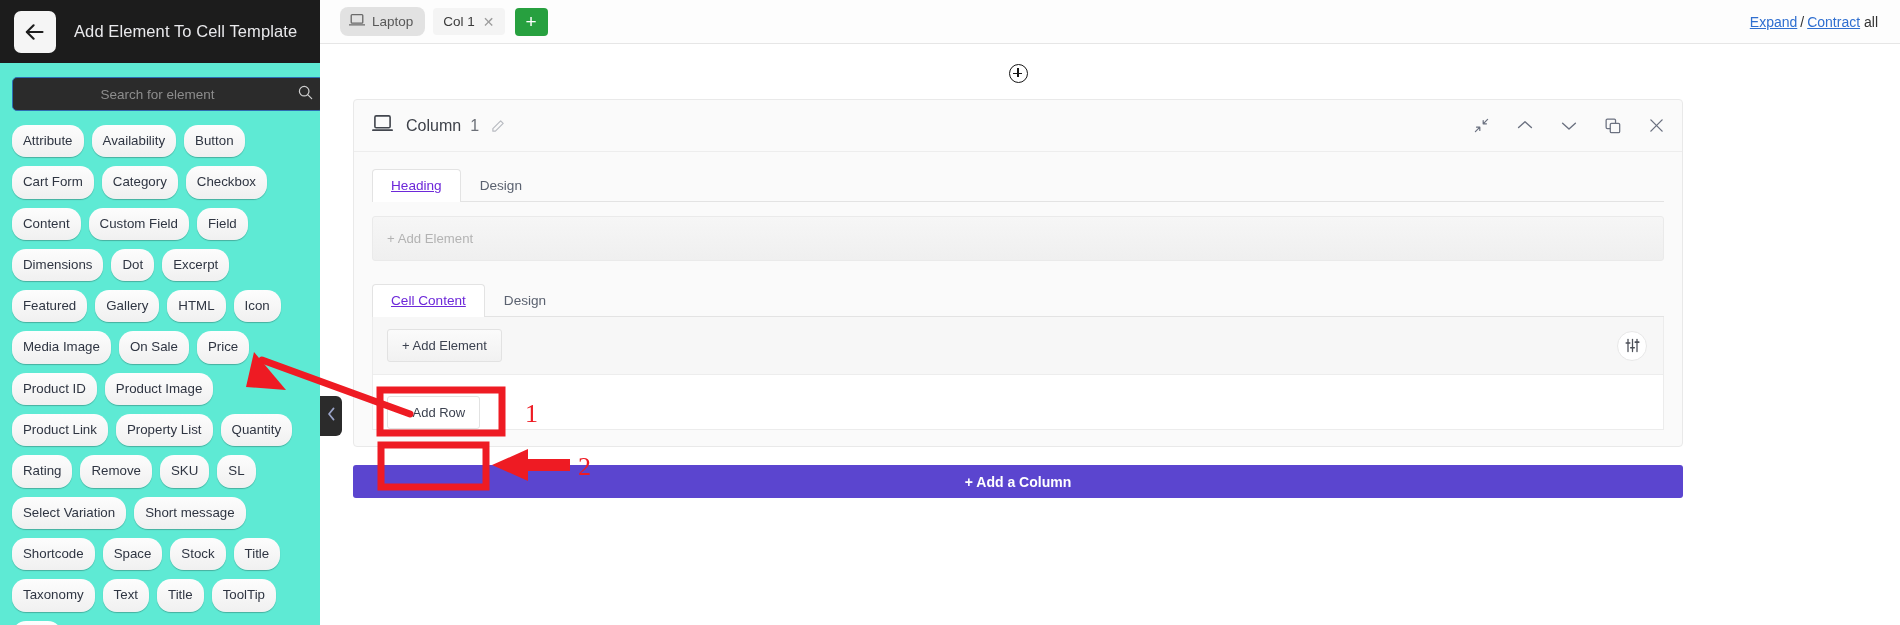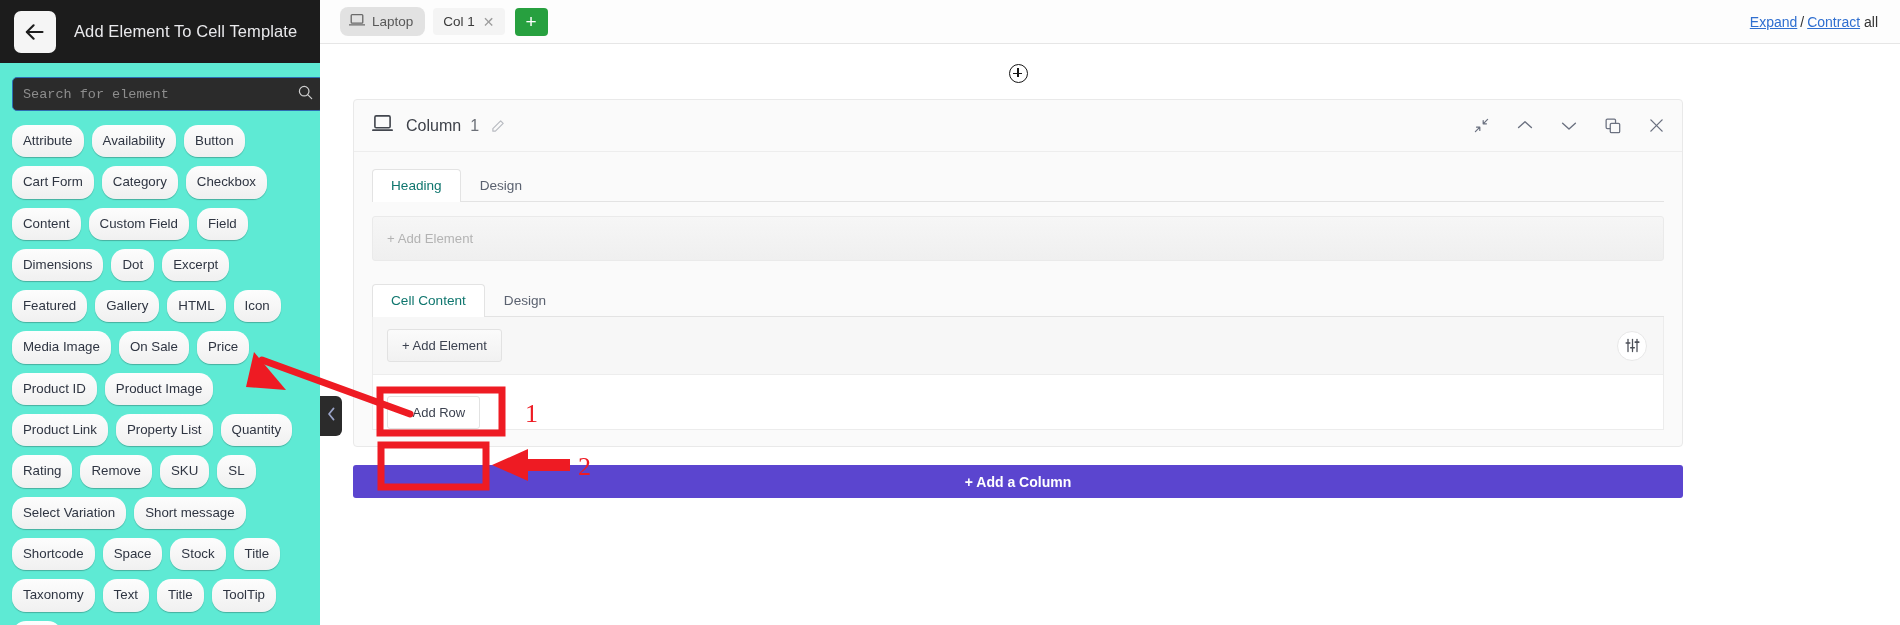--- a/index.html
+++ b/index.html
@@ -63,22 +63,23 @@
     align-items: center;
     padding: 0 10px;
   }
   .search-input {
     flex: 1;
     background: transparent;
     border: none;
     outline: none;
     color: #d6d6d6;
     font-size: 13.5px;
-    font-family: Liberation Mono, monospace;
+    font-family: Liberation Sans, sans-serif;
     padding: 0;
+    text-align: center;
   }
   .search-input::placeholder { color: #8d8d8d; }
   .search-icon { flex: none; margin-left: 6px; }
 
   .tag-cloud {
     display: flex;
     flex-wrap: wrap;
     gap: 9px 8px;
     padding: 14px 12px 12px 12px;
     width: 320px;
@@ -251,21 +252,22 @@
     cursor: pointer;
     border: 1px solid transparent;
     border-bottom: none;
     border-radius: 4px 4px 0 0;
     position: relative;
     top: 1px;
   }
   .tab.active {
     background: #ffffff;
     border-color: #e3e3e3;
-    color: #0f766e;
+    color: #6d28d9;
+    text-decoration: underline;
   }
 
   .dropzone {
     margin-top: 14px;
     height: 45px;
     background: linear-gradient(180deg,#f6f6f6 0%,#efefef 100%);
     border: 1px solid #eaeaea;
     border-radius: 3px;
     display: flex;
     align-items: center;

